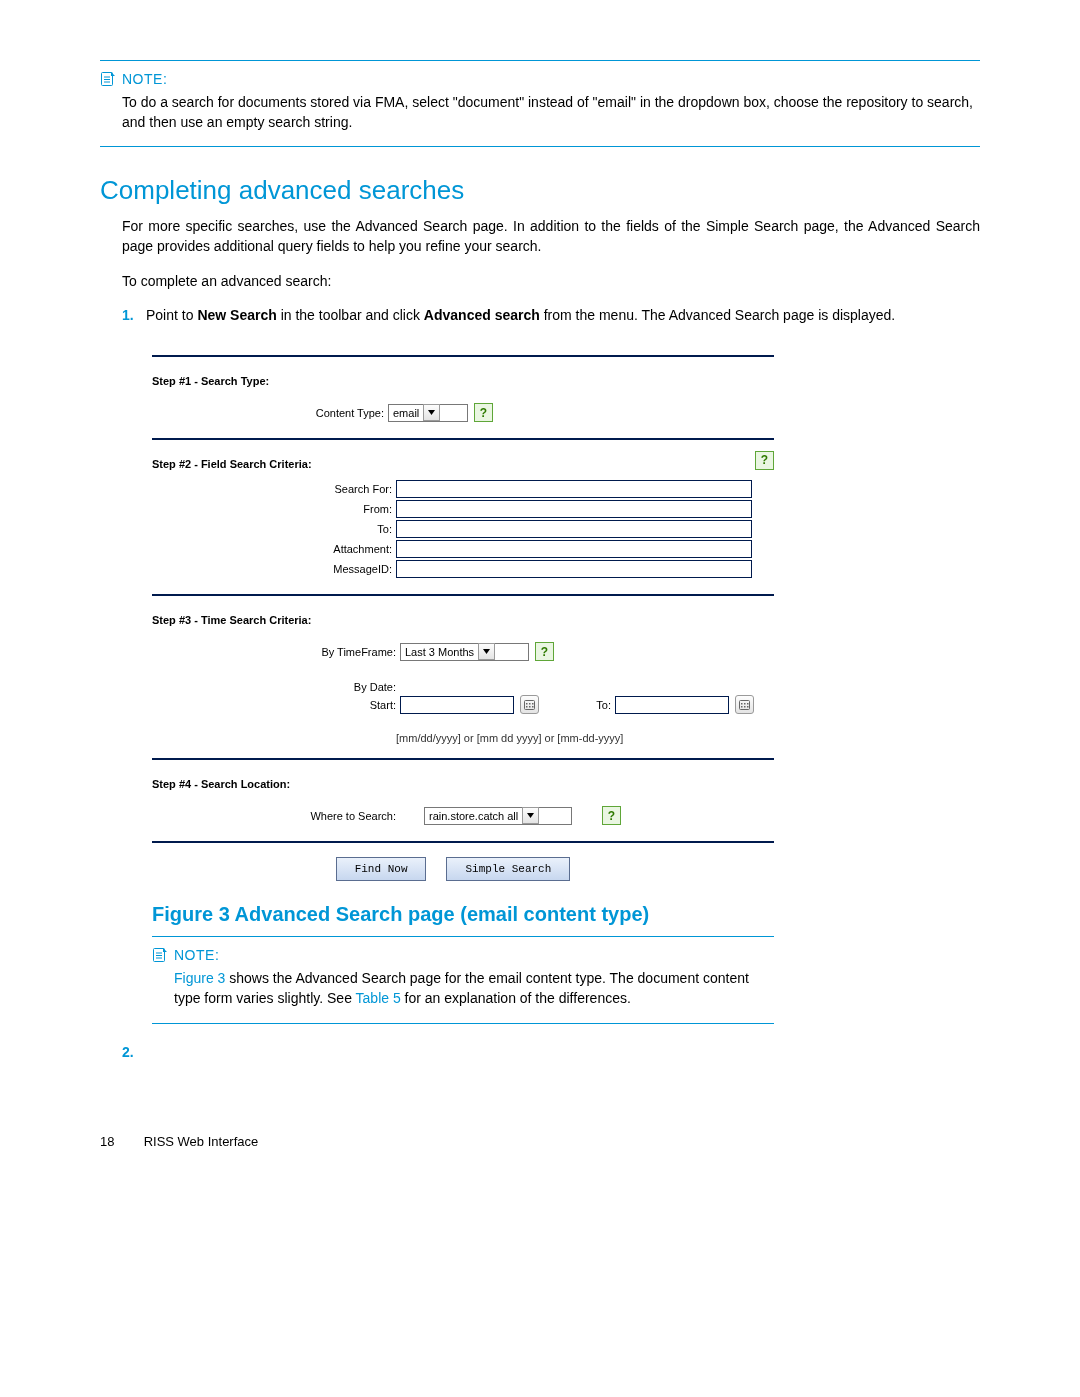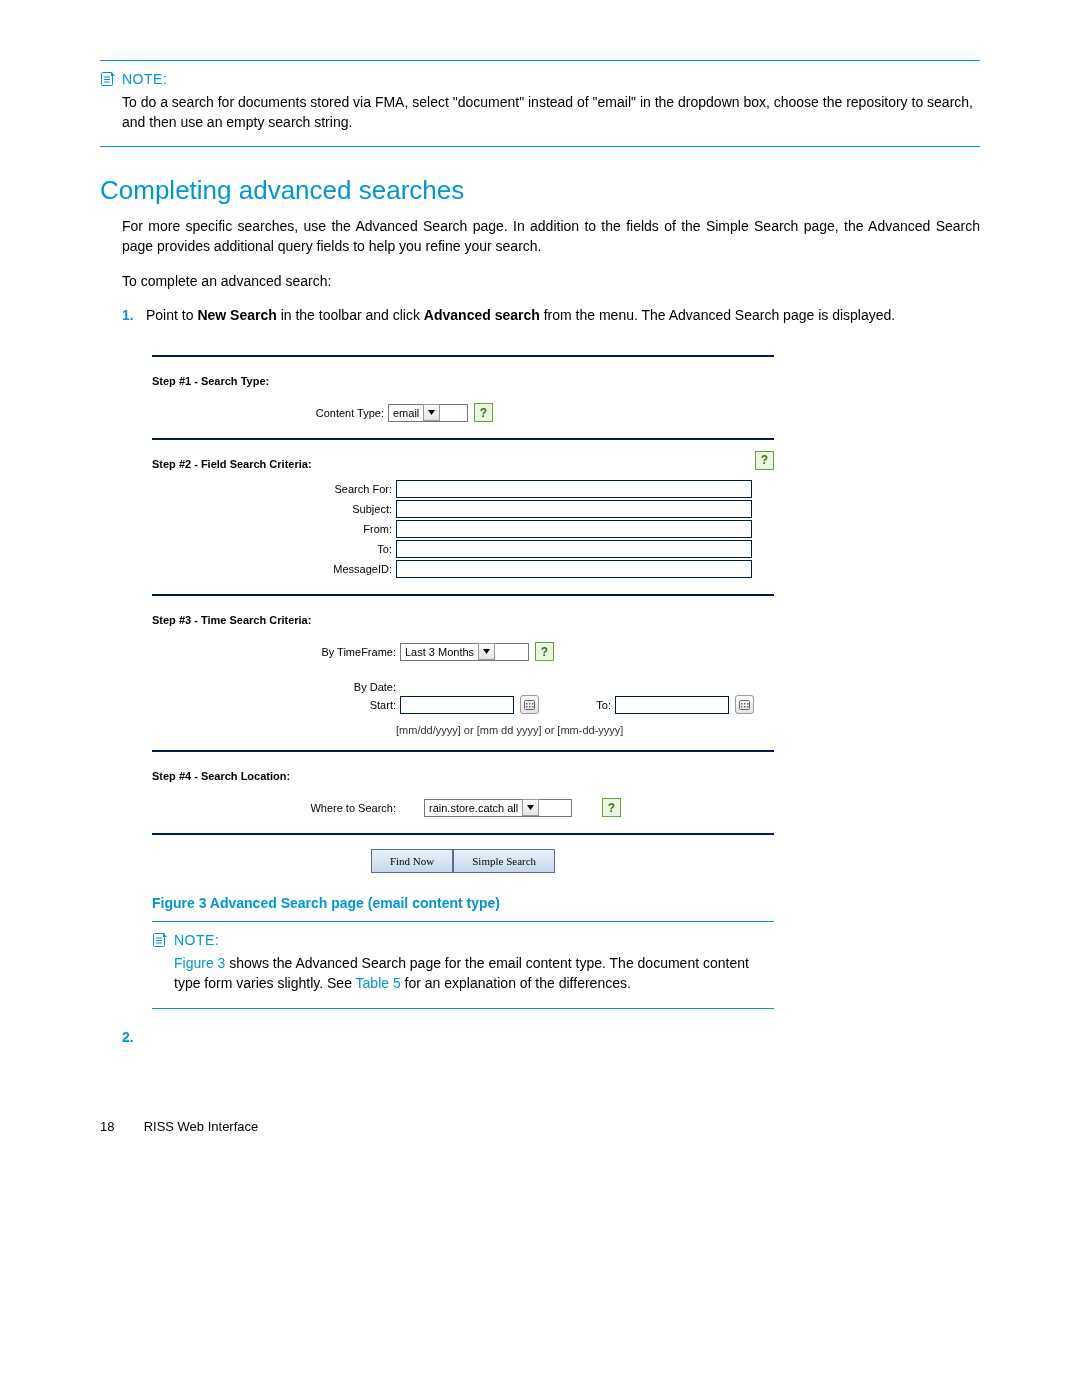--- a/index.html
+++ b/index.html
@@ -164,43 +164,44 @@
   }
   .date-row {
     display: flex;
     align-items: center;
     margin-top: 2px;
   }
   .date-hint {
     font-size: 11px;
     color: #333;
     padding-left: 244px;
-    margin-top: 10px;
+    margin-top: 18px;
   }
   .btn {
     display: inline-flex;
     align-items: center;
     justify-content: center;
     height: 22px;
     padding: 0 18px;
-    font-family: Liberation Serif, serif;
+    font-family: Liberation Mono, monospace;
     font-size: 11px;
     border: 1px solid #5a6d90;
     background: linear-gradient(#eaf1fb,#c7d7ef);
+    margin-right: 20px;
     text-align: right;
   }
   .btn-row {
     display: flex;
     justify-content: center;
     padding: 14px 0 4px 0;
   }
   .figure-caption {
     color: #0096d6;
     font-weight: bold;
-    font-size: 14px;
+    font-size: 20px;
     margin: 18px 0 10px 52px;
   }
 
   .note-inner {
     margin-left: 52px;
     width: 622px;
   }
 
   .footer {
     position: relative;
@@ -272,29 +273,29 @@
         <div class="fig-section-title" style="flex:1;">Step #2 - Field Search Criteria:</div>
         <span class="help-icon" style="margin:10px 0;">?</span>
       </div>
 
       <div style="padding-bottom:14px;">
         <div class="field-row">
             <div class="field-label">Search For:</div>
             <div class="txt-input txt-wide"></div>
           </div>
         <div class="field-row">
-            <div class="field-label">Subject:</div>
-            <div class="txt-input txt-wide"></div>
-          </div>
-        <div class="field-row">
             <div class="field-label">From:</div>
             <div class="txt-input txt-wide"></div>
           </div>
         <div class="field-row">
             <div class="field-label">To:</div>
+            <div class="txt-input txt-wide"></div>
+          </div>
+        <div class="field-row">
+            <div class="field-label">Attachment:</div>
             <div class="txt-input txt-wide"></div>
           </div>
         <div class="field-row">
             <div class="field-label">MessageID:</div>
             <div class="txt-input txt-wide"></div>
           </div>
       </div>
 
       <hr class="fig-sep">
       <div class="fig-section-title">Step #3 - Time Search Criteria:</div>

